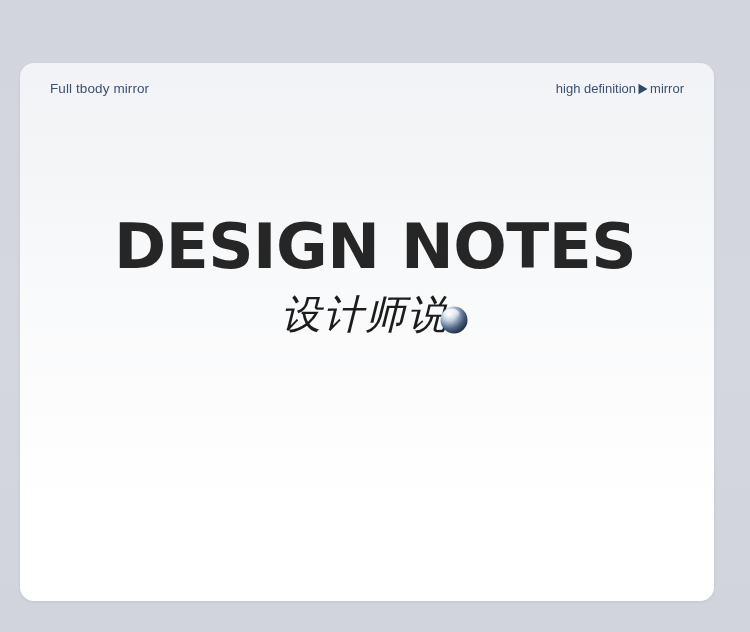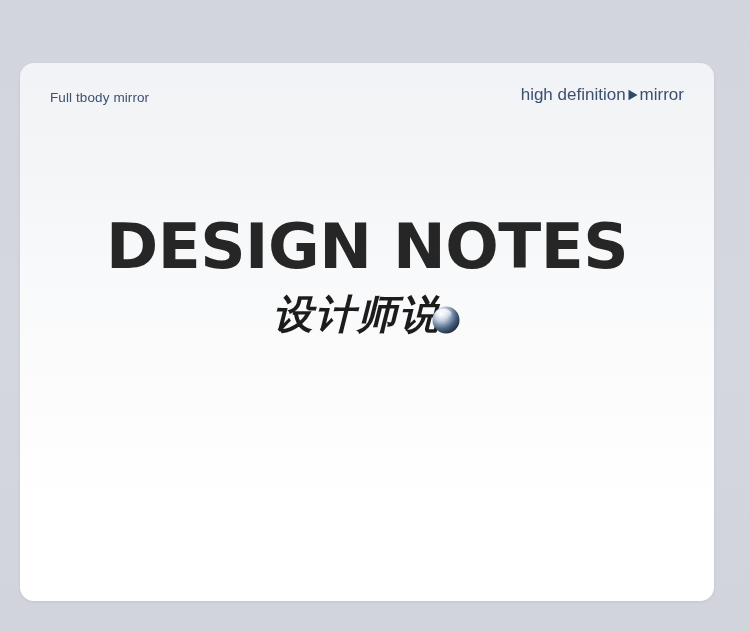--- a/index.html
+++ b/index.html
@@ -44,53 +44,54 @@
   
   .eyebrow {
     position: absolute;
     left: 0;
     top: 18px;
     width: 100%;
     height: 24px;
     padding: 0 30px;
     box-sizing: border-box;
     display: flex;
-    align-items: flex-end;
+    align-items: flex-start;
     justify-content: space-between;
   }
   .eyebrow-left {
     font-size: 13.5px;
     letter-spacing: 0.1px;
     color: #3c5070;
     white-space: nowrap;
   }
   .eyebrow-right {
     display: flex;
     align-items: center;
-    font-size: 17px;
+    font-size: 13px;
     color: #3c5070;
     white-space: nowrap;
   }
   .arrow-icon {
     display: inline-block;
     width: 14px;
     height: 14px;
     line-height: 14px;
     position: relative;
     top: 0px;
   }
   .arrow-icon svg { display: block; }
 
   
   .headline-wrap {
     position: absolute;
     left: 0;
     top: 152px;
     width: 100%;
     text-align: center;
+    padding-left: 8px;
   }
   .headline {
     font-family: "DejaVu Sans", sans-serif;
     font-size: 63px;
     font-weight: 700;
     letter-spacing: -0.5px;
     color: #262626;
     line-height: 1.0;
     margin: 0;
     white-space: nowrap;
@@ -100,21 +101,21 @@
     position: relative;
     margin-top: 10px;
     height: 52px;
     display: flex;
     align-items: center;
     justify-content: center;
   }
   .subhead {
     font-family: "DejaVu Sans", sans-serif;
     font-size: 40px;
-    font-weight: 700;
+    font-weight: 400;
     font-style: italic;
     letter-spacing: 2px;
     color: #1c1c1c;
     line-height: 1;
     white-space: nowrap;
     text-align: right;
   }
   .gloss-orb {
     position: relative;
     width: 30px;

